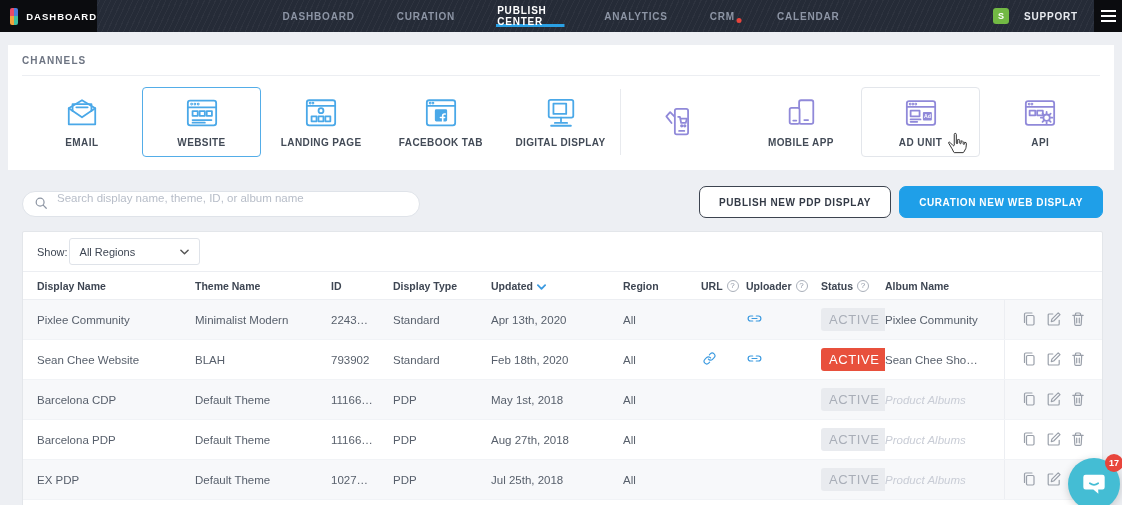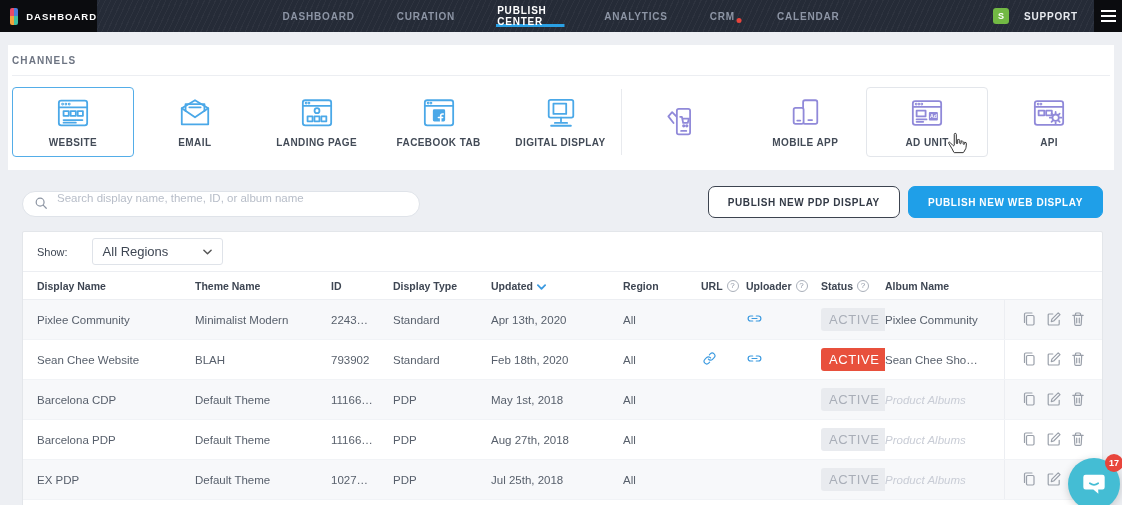--- a/index.html
+++ b/index.html
@@ -19,21 +19,21 @@
   .nav-item.active{color:#fff;box-shadow:inset 0 -3px 0 #2aa0e4}
   .nav-dot{position:absolute;top:7px;right:-5px;width:5px;height:5px;border-radius:50%;background:#e8453c}
   .topbar-right{margin-left:auto;display:flex;align-items:center;height:32px}
   .user-badge{width:16px;height:16px;border-radius:3px;background:#72b944;color:#fff;font-size:9px;font-weight:bold;
     display:flex;align-items:center;justify-content:center;cursor:pointer}
   .support{color:#e8ebf0;font-size:10px;font-weight:bold;letter-spacing:.8px;margin:0 16px 0 15px;cursor:pointer}
   .hamburger{width:28px;height:32px;background:#0b0c0f;display:flex;flex-direction:column;align-items:center;justify-content:center;gap:3px;cursor:pointer}
   .hamburger span{display:block;width:15px;height:2px;background:#fff}
 
   
-  .channels-card{margin:13px 8px 0;background:#fff;padding:10px 4px 13px}
+  .channels-card{margin:13px 8px 0;background:#fff;padding:10px 14px 13px}
   .channels-title{font-size:10px;font-weight:bold;color:#6e7583;letter-spacing:1.1px}
   .channels-sep{border:none;border-top:1px solid #eceef2;margin-top:9px}
   .channels-row{display:flex;align-items:stretch;margin-top:11px}
   .channel{flex:1;height:70px;display:flex;flex-direction:column;align-items:center;justify-content:center;gap:7px;
     border:1px solid transparent;border-radius:4px;cursor:pointer}
   .channel.selected{border-color:#54ade8}
   .channel.hovered{border-color:#e3e6eb}
   .channel.blue{color:#4aa8e8}
   .channel.purple{color:#9089d9}
   .ch-icon{height:34px;display:flex;align-items:center}
@@ -51,22 +51,22 @@
   .toolbar-buttons{margin-left:auto;display:flex;gap:8px}
   .btn{height:32px;border-radius:7px;font-size:10px;font-weight:bold;letter-spacing:.6px;padding:0 19px;cursor:pointer;
     font-family:"Liberation Sans",sans-serif}
   .btn-outline{background:#fff;border:1px solid #3c434f;color:#333a46}
   .btn-primary{background:#1f9fe8;border:1px solid #1f9fe8;color:#fff}
 
   
   .table-card{margin:13px 19px 0 22px;background:#fff;border:1px solid #e3e6ea;border-radius:2px}
   .filter-row{height:40px;display:flex;align-items:center;padding:0 14px;border-bottom:1px solid #eceef2}
   .show-label{font-size:11px;color:#3e4653}
-  .region-select{margin-left:24px;width:131px;height:27px;border:1px solid #dfe3e9;border-radius:3px;background:#fff;
-    display:flex;align-items:center;padding:0 10px;font-size:13px;color:#3e4653;cursor:pointer}
+  .region-select{margin-left:1px;width:131px;height:27px;border:1px solid #dfe3e9;border-radius:3px;background:#fff;
+    display:flex;align-items:center;padding:0 10px;font-size:11px;color:#3e4653;cursor:pointer}
   .region-select svg{margin-left:auto;width:9px;height:6px;fill:none;stroke:#555;stroke-width:1.6;stroke-linecap:round;stroke-linejoin:round}
 
   .grid-row{display:grid;grid-template-columns:158px 136px 62px 98px 132px 78px 45px 75px 64px 119px minmax(88px,1fr);
     align-items:center;padding-left:14px}
   .thead{height:28px;border-bottom:1px solid #eceef2;font-size:10.5px;font-weight:bold;color:#3e4653}
   .th{display:flex;gap:4px}
   .sort-caret svg{width:9px;height:6px;fill:none;stroke:#3b9ae0;stroke-width:2;stroke-linecap:round;stroke-linejoin:round;cursor:pointer}
   .help{width:12px;height:12px;border:1px solid #aab0ba;border-radius:50%;color:#8d95a3;font-size:8px;font-weight:normal;
     display:inline-flex;align-items:center;justify-content:center;cursor:pointer}
 
@@ -131,51 +131,51 @@
         <span></span>
         <span></span>
       </span>
   </div>
 </header>
 
 <section class="channels-card">
   <div class="channels-title">CHANNELS</div>
   <hr class="channels-sep">
   <div class="channels-row">
+      <div class="channel blue">
+        <span class="ch-icon">
+          <svg viewBox="0 0 48 36">
+            <path d="M10 13 L24 4.5 L38 13 V30 H10 Z"></path>
+            <path d="M14 16 V8.5 h20 V16"></path>
+            <path d="M10 13 L24 22.5 L38 13"></path>
+            <line x1="18" y1="12" x2="30" y2="12"></line>
+          </svg>
+        </span>
+        <span class="ch-label">EMAIL</span>
+      </div>
       <div class="channel blue selected">
         <span class="ch-icon">
           <svg viewBox="0 0 48 36">
             <rect x="9" y="5" width="30" height="26" rx="2.5"></rect>
             <line x1="9" y1="12" x2="39" y2="12"></line>
             <circle cx="13" cy="8.5" r="0.5"></circle>
             <circle cx="16.5" cy="8.5" r="0.5"></circle>
             <circle cx="20" cy="8.5" r="0.5"></circle>
             <rect x="14" y="16" width="5.5" height="5"></rect>
             <rect x="21.5" y="16" width="5.5" height="5"></rect>
             <rect x="29" y="16" width="5.5" height="5"></rect>
             <line x1="14" y1="25.5" x2="34" y2="25.5"></line>
             <line x1="14" y1="28.2" x2="27" y2="28.2"></line>
           </svg>
         </span>
         <span class="ch-label">WEBSITE</span>
       </div>
       <div class="channel blue">
         <span class="ch-icon">
           <svg viewBox="0 0 48 36">
-            <path d="M10 13 L24 4.5 L38 13 V30 H10 Z"></path>
-            <path d="M14 16 V8.5 h20 V16"></path>
-            <path d="M10 13 L24 22.5 L38 13"></path>
-            <line x1="18" y1="12" x2="30" y2="12"></line>
-          </svg>
-        </span>
-        <span class="ch-label">EMAIL</span>
-      </div>
-      <div class="channel blue">
-        <span class="ch-icon">
-          <svg viewBox="0 0 48 36">
             <rect x="9" y="4.5" width="30" height="26.5" rx="2.5"></rect>
             <line x1="9" y1="10.5" x2="39" y2="10.5"></line>
             <circle cx="12.5" cy="7.5" r="0.5"></circle>
             <circle cx="15.5" cy="7.5" r="0.5"></circle>
             <circle cx="24" cy="15.5" r="2.6"></circle>
             <rect x="14" y="21.5" width="5.3" height="5.3"></rect>
             <rect x="21.3" y="21.5" width="5.3" height="5.3"></rect>
             <rect x="28.6" y="21.5" width="5.3" height="5.3"></rect>
           </svg>
         </span>
@@ -268,21 +268,21 @@
 <div class="toolbar">
   <div class="search-wrap">
     <svg viewBox="0 0 16 16">
         <circle cx="7" cy="7" r="4.5"></circle>
         <line x1="10.5" y1="10.5" x2="14" y2="14"></line>
       </svg>
     <input class="search-input" type="text" placeholder="Search display name, theme, ID, or album name" style="">
   </div>
   <div class="toolbar-buttons">
     <button class="btn btn-outline">PUBLISH NEW PDP DISPLAY</button>
-    <button class="btn btn-primary">PUBLISH NEW WEB DISPLAY</button>
+    <button class="btn btn-primary">CURATION NEW WEB DISPLAY</button>
   </div>
 </div>
 
 <section class="table-card">
   <div class="filter-row">
     <span class="show-label">Show:</span>
     <div class="region-select">
       <span>All Regions</span>
       <svg viewBox="0 0 10 6">
           <path d="M1 1 l4 4 4 -4"></path>

